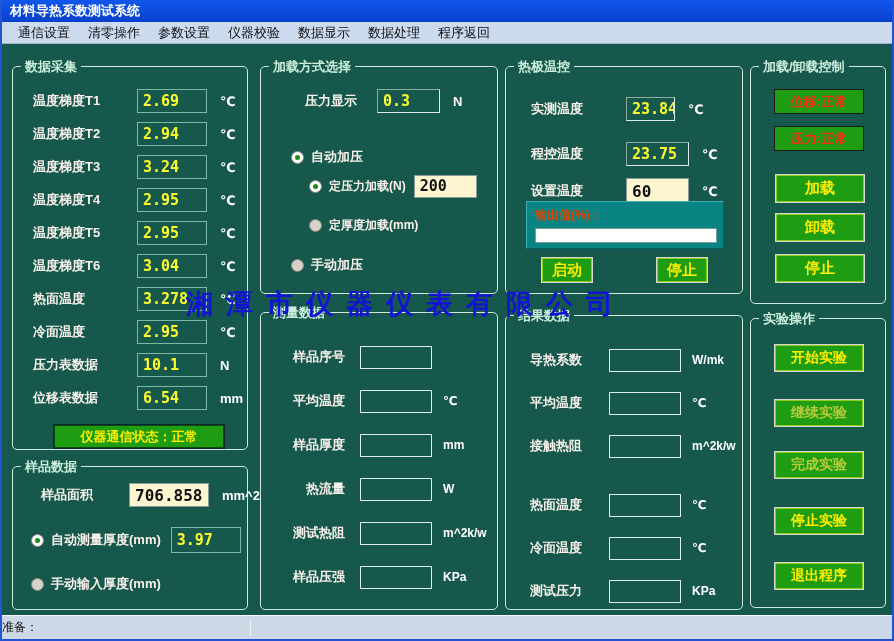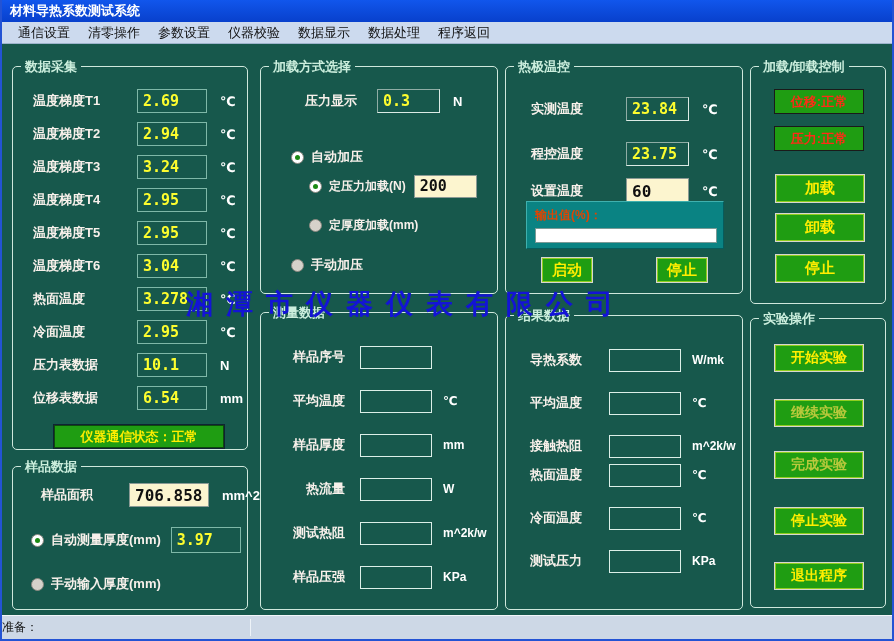--- a/index.html
+++ b/index.html
@@ -241,21 +241,21 @@
           <span class="munit">KPa</span>
         </div>
       </div>
     </div>
 
     <div class="panel" style="left:503px;top:21px;width:238px;height:228px;">
       <span class="ptitle">热极温控</span>
       <div style="padding-top:30px;">
         <div class="drow" style="margin-bottom:21px;">
           <span class="dlabel" style="margin-left:25px;width:95px;">实测温度</span>
-          <span class="val sunken" style="width:63px;">23.84</span>
+          <span class="val sunken" style="width:49px;">23.84</span>
           <span class="dunit">℃</span>
         </div>
         <div class="drow" style="margin-bottom:13px;">
           <span class="dlabel" style="margin-left:25px;width:95px;">程控温度</span>
           <span class="val sunken" style="width:63px;">23.75</span>
           <span class="dunit">℃</span>
         </div>
         <div class="drow">
           <span class="dlabel" style="margin-left:25px;width:95px;">设置温度</span>
           <span class="val cream" style="width:63px;height:26px;font-size:16px;">60</span>
@@ -276,21 +276,21 @@
         <div class="rrow" style="margin-bottom:19px;">
           <span class="rlabel2">导热系数</span>
           <span class="val empty rfield"></span>
           <span class="munit">W/mk</span>
         </div>
         <div class="rrow" style="margin-bottom:19px;">
           <span class="rlabel2">平均温度</span>
           <span class="val empty rfield"></span>
           <span class="munit">℃</span>
         </div>
-        <div class="rrow" style="margin-bottom:5px;">
+        <div class="rrow" style="margin-bottom:35px;">
           <span class="rlabel2">接触热阻</span>
           <span class="val empty rfield"></span>
           <span class="munit">m^2k/w</span>
         </div>
         <div class="rrow" style="margin-bottom:19px;">
           <span class="rlabel2">热面温度</span>
           <span class="val empty rfield"></span>
           <span class="munit">℃</span>
         </div>
         <div class="rrow" style="margin-bottom:19px;">

